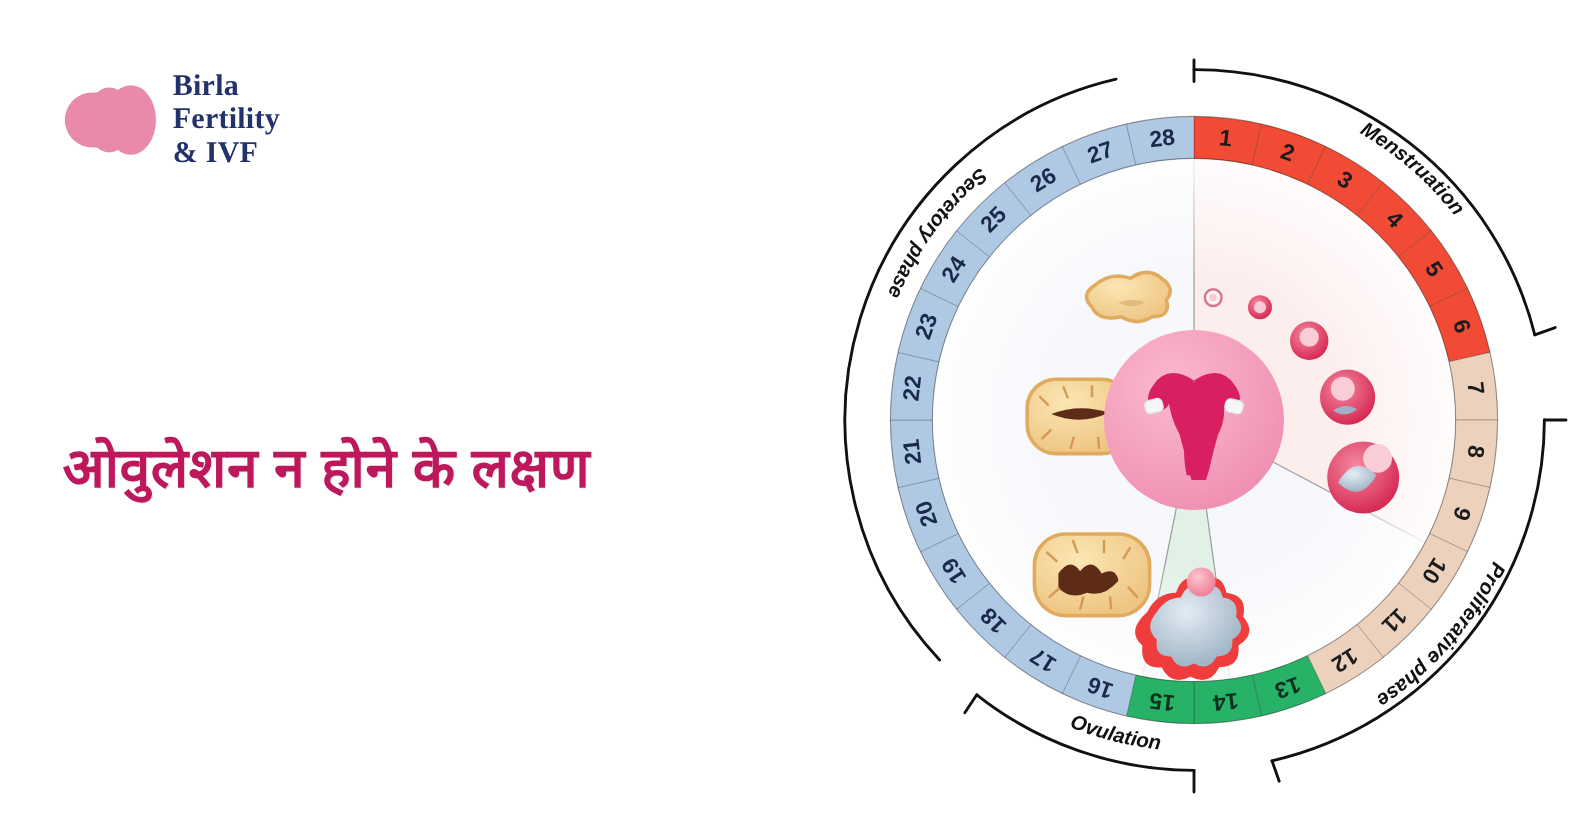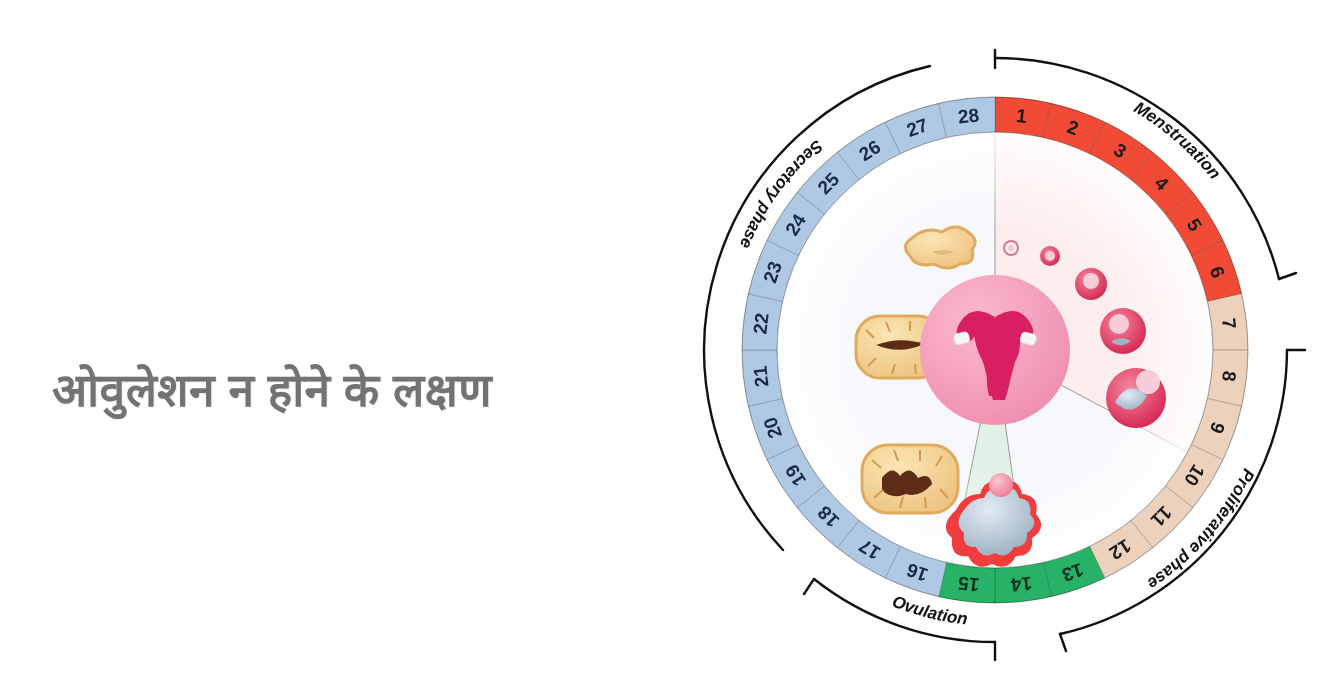--- a/index.html
+++ b/index.html
@@ -17,35 +17,47 @@
   #logo .mark .c2{position:absolute;left:18px;top:4px;width:38px;height:54px;
     background:#e98aaa;border-radius:50%;}
   #logo .mark .c3{position:absolute;left:34px;top:2px;width:42px;height:58px;
     background:#e98aaa;border-radius:50%;}
   #logo .words{margin-left:14px;color:#24326b;font-family:"Liberation Serif",serif;
     font-weight:bold;font-size:25px;line-height:1.12;letter-spacing:.2px;}
 
   
   #headline{position:absolute;left:52px;top:357px;width:600px;
     font-family:"Liberation Sans",sans-serif;font-weight:bold;font-size:46px;
-    color:#737373;letter-spacing:.5px;white-space:nowrap;
+    color:#be185d;letter-spacing:.5px;white-space:nowrap;
     text-shadow:1px 1px 0 rgba(0,0,0,.07);}
 
   
   #diagram{position:absolute;left:660px;top:30px;width:670px;height:640px;}
   #diagram svg{display:block;}
   .daynum{font-family:"Liberation Sans",sans-serif;font-weight:bold;}
   .phaselbl{font-family:"Liberation Sans",sans-serif;font-style:italic;
     font-weight:bold;font-size:17px;fill:#111;}
 </style>
 </head>
 <body>
 
 <div id="root">
 
+  <div id="logo">
+    <div class="mark">
+      <div class="c1"></div>
+      <div class="c2"></div>
+      <div class="c3"></div>
+    </div>
+    <div class="words">
+      <div>Birla</div>
+      <div>Fertility</div>
+      <div>&amp; IVF</div>
+    </div>
+  </div>
 
   <div id="headline">ओवुलेशन न होने के लक्षण</div>
 
   <div id="diagram">
     <svg width="670" height="640" viewBox="0 0 670 640">
       <defs>
         <radialGradient id="gCenter" cx="38%" cy="32%" r="72%">
           <stop offset="0%" stop-color="#fbb9cd"></stop>
           <stop offset="62%" stop-color="#f4a0bd"></stop>
           <stop offset="100%" stop-color="#ef8fb2"></stop>

